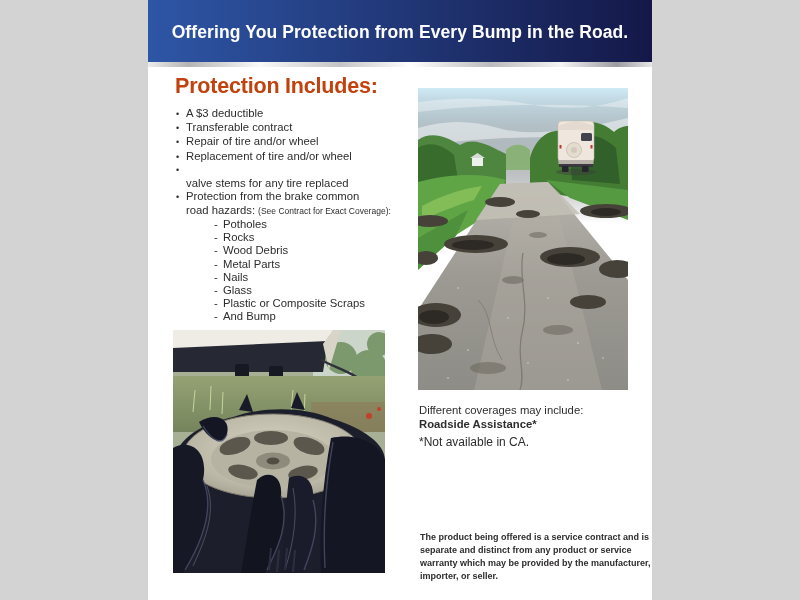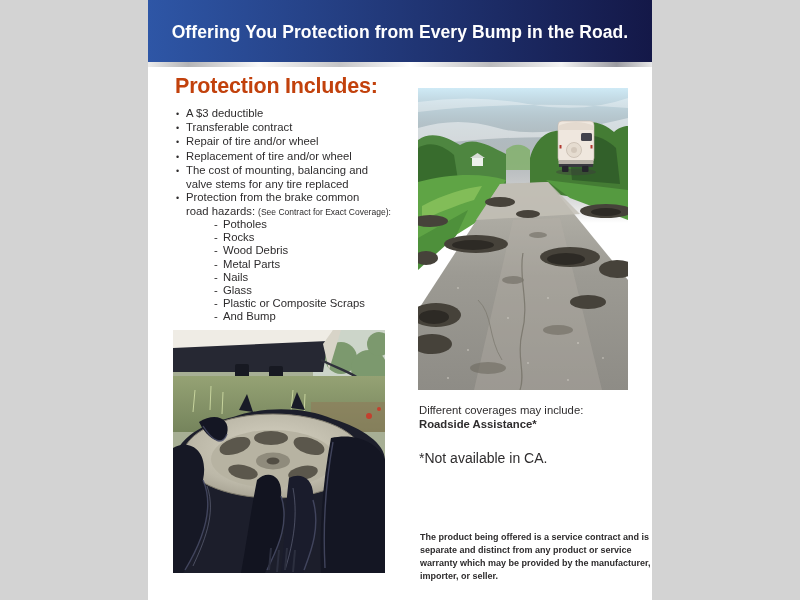--- a/index.html
+++ b/index.html
@@ -29,21 +29,21 @@
   .hazards .marker { width:9px; flex:none; }
 
   .photo { position:absolute; overflow:hidden; }
   .photo svg { display:block; width:100%; height:100%; }
   .road-photo { left:270px; top:88px; width:210px; height:302px; }
   .tire-photo { left:25px; top:330px; width:212px; height:243px; }
 
   .coverage { position:absolute; left:271px; top:403px; width:232px; font-size:11.3px;
     line-height:14px; color:#2e2c2d; }
   .coverage .highlight { font-weight:bold; }
-  .coverage .footnote { font-size:14px; margin-top:20px; }
+  .coverage .footnote { font-size:12px; margin-top:4px; }
   .coverage .upgrade { margin-top:17px; }
   .coverage .upgrade b { font-weight:bold; }
 
   .disclaimer { position:absolute; left:272px; top:531px; width:248px; font-size:9px;
     font-weight:bold; line-height:12.9px; color:#2e2c2d; }
 </style>
 </head>
 <body>
 
 <div class="canvas" style="background: rgb(211, 211, 211);">
@@ -77,21 +77,20 @@
         </li>
 
         <li>
           <span class="marker">•</span>
           <span>Replacement of tire and/or wheel</span>
 
         </li>
 
         <li>
           <span class="marker">•</span>
-          <span>The cost of mounting, balancing and</span>
 
         </li>
 
         <li>
           <span class="marker"></span>
           <span>valve stems for any tire replaced</span>
 
         </li>
 
         <li>

